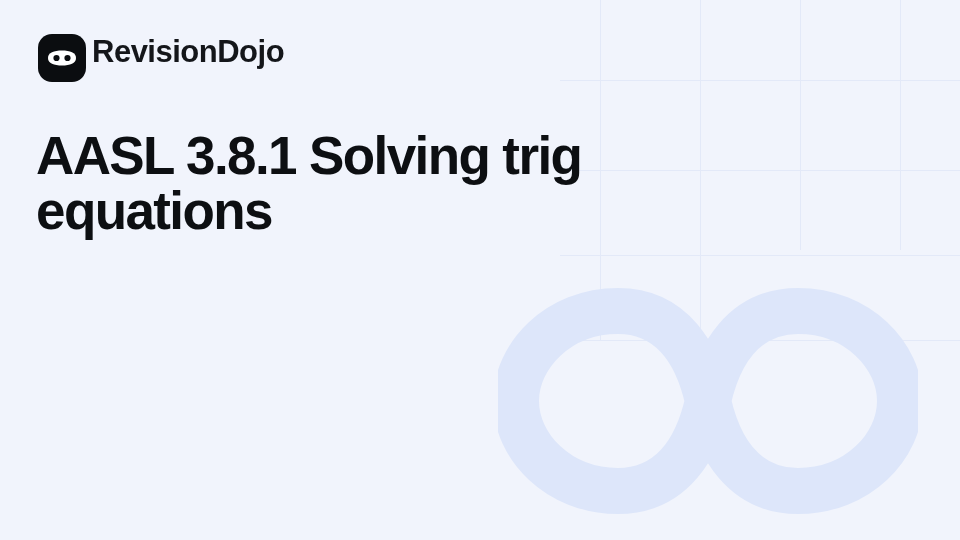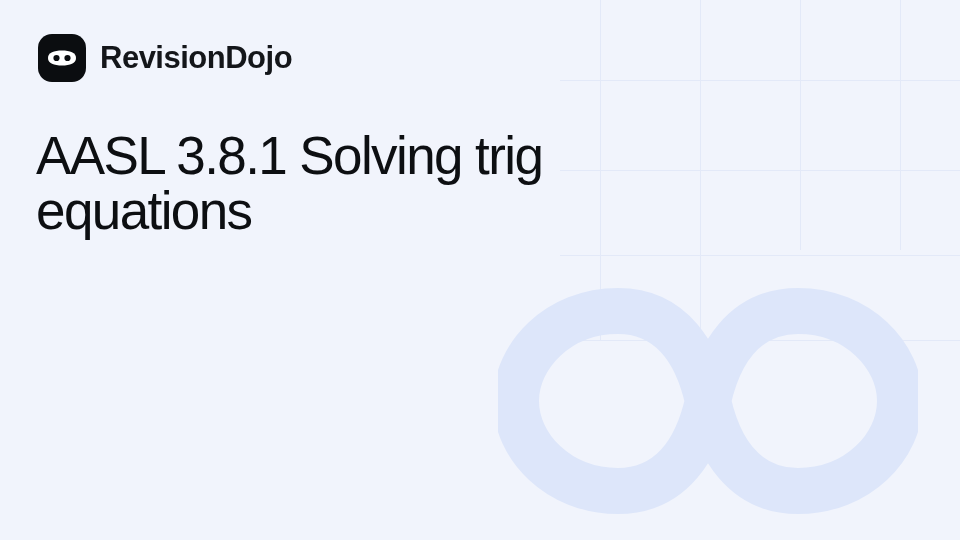--- a/index.html
+++ b/index.html
@@ -51,22 +51,22 @@
     position: relative;
     z-index: 3;
     padding: 34px 34px 0 34px;
     height: 100%;
     box-sizing: border-box;
     display: flex;
     flex-direction: column;
   }
   .brand {
     display: flex;
-    align-items: center;
-    gap: 14px;
+    align-items: flex-start;
+    gap: 6px;
     margin-left: 4px;
   }
   .brand-logo {
     width: 48px;
     height: 48px;
     border-radius: 14px;
     background: #0b0d10;
     display: flex;
     align-items: center;
     justify-content: center;
@@ -75,21 +75,21 @@
     font-size: 31px;
     font-weight: 700;
     color: #14161a;
     letter-spacing: -0.5px;
   }
   .title {
     margin-top: 46px;
     margin-left: 2px;
     font-size: 53px;
     line-height: 1.04;
-    font-weight: 400;
+    font-weight: 700;
     color: #0d0f12;
     letter-spacing: -1.6px;
     max-width: 640px;
   }
   .subtitle {
     position: absolute;
     left: 36px;
     bottom: 44px;
     font-size: 38px;
     line-height: 1.08;

